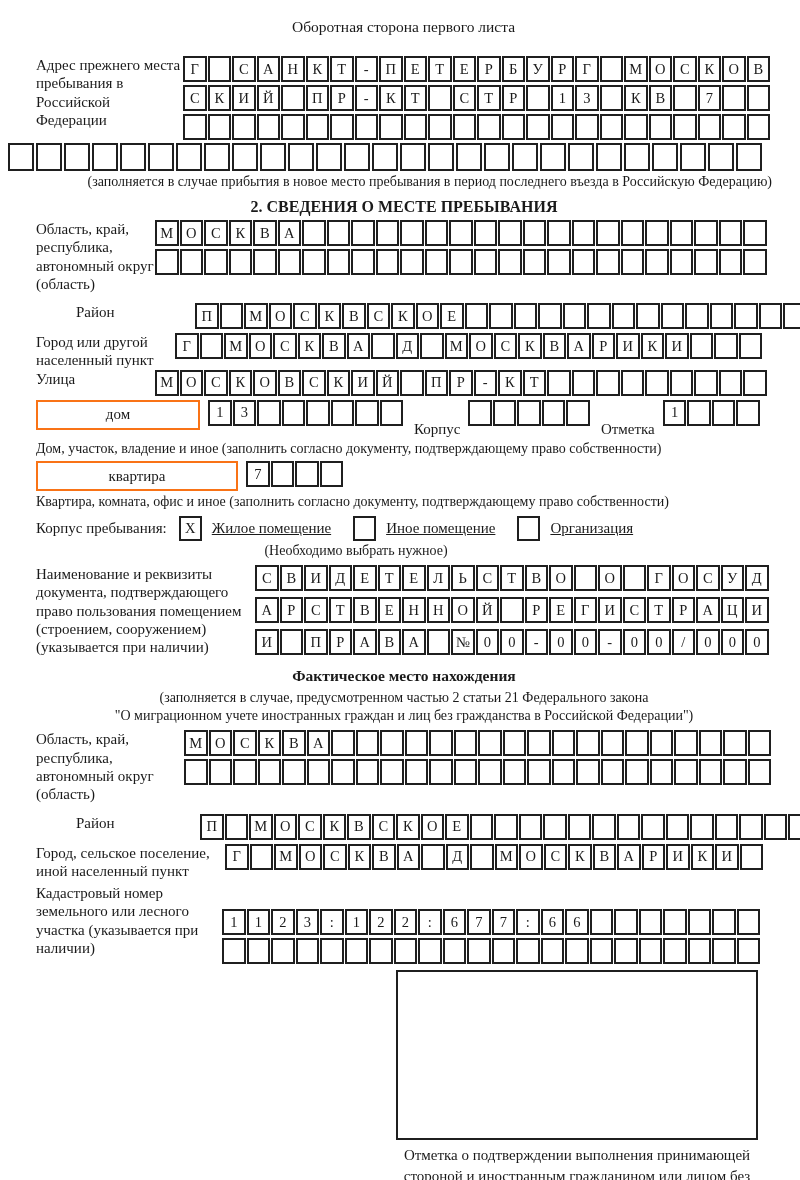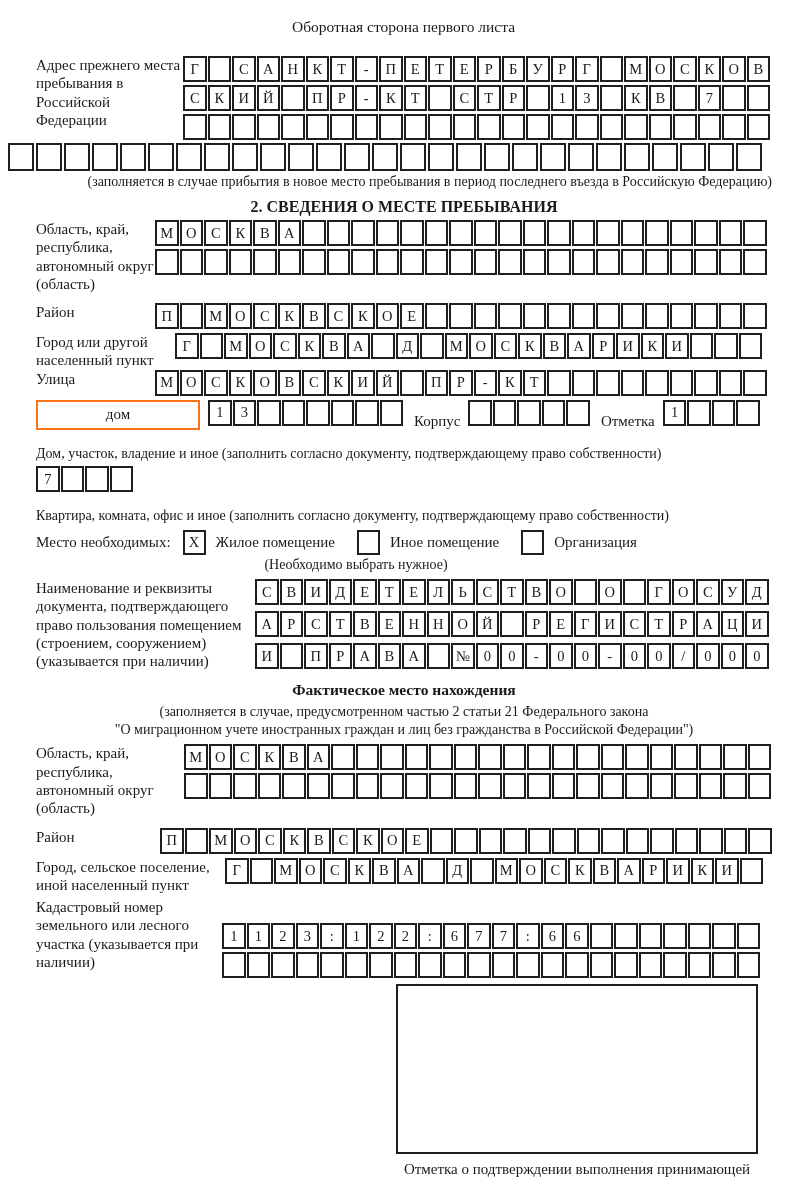--- a/index.html
+++ b/index.html
@@ -20,36 +20,36 @@
     font-size:14.5px;background:#fff;flex-shrink:0;
   }
   .grid-lg .cell{width:26.2px;height:28px;margin-right:1.8px;}
   .addr-block{margin-top:20px;}
   .addr-label{width:147px;}
   .fullrow{margin-left:-28px;margin-top:3px;}
   .center-note{text-align:right;font-size:14px;margin-top:3px;}
   .section-title{text-align:center;font-weight:bold;font-size:16px;margin-top:8px;}
   .lbl-s2{width:119px;}
   .lbl-city{width:139px;}
-  .row-mt{margin-top:10px;}
+  .row-mt{margin-top:10px;margin-left:40px;}
   .row-sm{margin-top:4px;}
   .housebox{
     box-sizing:border-box;border:2px solid #f97316;height:30px;display:flex;
     align-items:center;justify-content:center;flex-shrink:0;
   }
   .box-dom{width:164px;margin-right:8px;}
   .box-kv{width:202px;margin-right:8px;}
-  .inline-lbl{margin:12px 8px 0 10px;}
-  .left-note{font-size:14px;margin-top:16px;}
+  .inline-lbl{margin:20px 8px 0 10px;}
+  .left-note{font-size:14px;margin-top:3px;}
   .stay-row{display:flex;align-items:center;margin-top:6px;}
   .checkbox{
     box-sizing:border-box;width:23px;height:25px;border:2px solid #1f1f1f;
     display:inline-flex;align-items:center;justify-content:center;font-size:14.5px;flex-shrink:0;
   }
-  .stay-row .opt-lbl{margin:0 22px 0 10px;}
+  .stay-row .opt-lbl{margin:0 22px 0 10px;text-decoration:underline;}
   .stay-row .stay-lbl{margin-right:12px;}
   .stay-note{margin-left:160px;width:320px;text-align:center;font-size:14px;margin-top:2px;}
   .doc-block{margin-top:6px;}
   .lbl-doc{width:219px;}
   .fact-note{text-align:center;font-size:14px;line-height:1.35;margin-top:4px;}
   .lbl-f-region{width:148px;}
   .lbl-f-district{width:124px;}
   .lbl-f-city{width:189px;}
   .lbl-f-cad{width:186px;font-family:Liberation Serif, serif;}
   .cad-grids{margin-top:25px;}
@@ -360,31 +360,32 @@
     <div class="grid">
         <span class="cell">1</span>
         <span class="cell"></span>
         <span class="cell"></span>
         <span class="cell"></span>
       </div>
   </div>
   <div class="left-note">Дом, участок, владение и иное (заполнить согласно документу, подтверждающему право собственности)</div>
 
   <div class="frow row-sm">
+    <div class="housebox box-kv">квартира</div>
     <div class="grid">
         <span class="cell">7</span>
         <span class="cell"></span>
         <span class="cell"></span>
         <span class="cell"></span>
       </div>
   </div>
   <div class="left-note">Квартира, комната, офис и иное (заполнить согласно документу, подтверждающему право собственности)</div>
 
   <div class="stay-row">
-    <span class="stay-lbl">Место необходимых:</span>
+    <span class="stay-lbl">Корпус пребывания:</span>
     <span class="checkbox">X</span>
     <span class="opt-lbl">Жилое помещение</span>
     <span class="checkbox"></span>
     <span class="opt-lbl">Иное помещение</span>
     <span class="checkbox"></span>
     <span class="opt-lbl">Организация</span>
   </div>
   <div class="stay-note">(Необходимо выбрать нужное)</div>
 
   <div class="frow doc-block">

